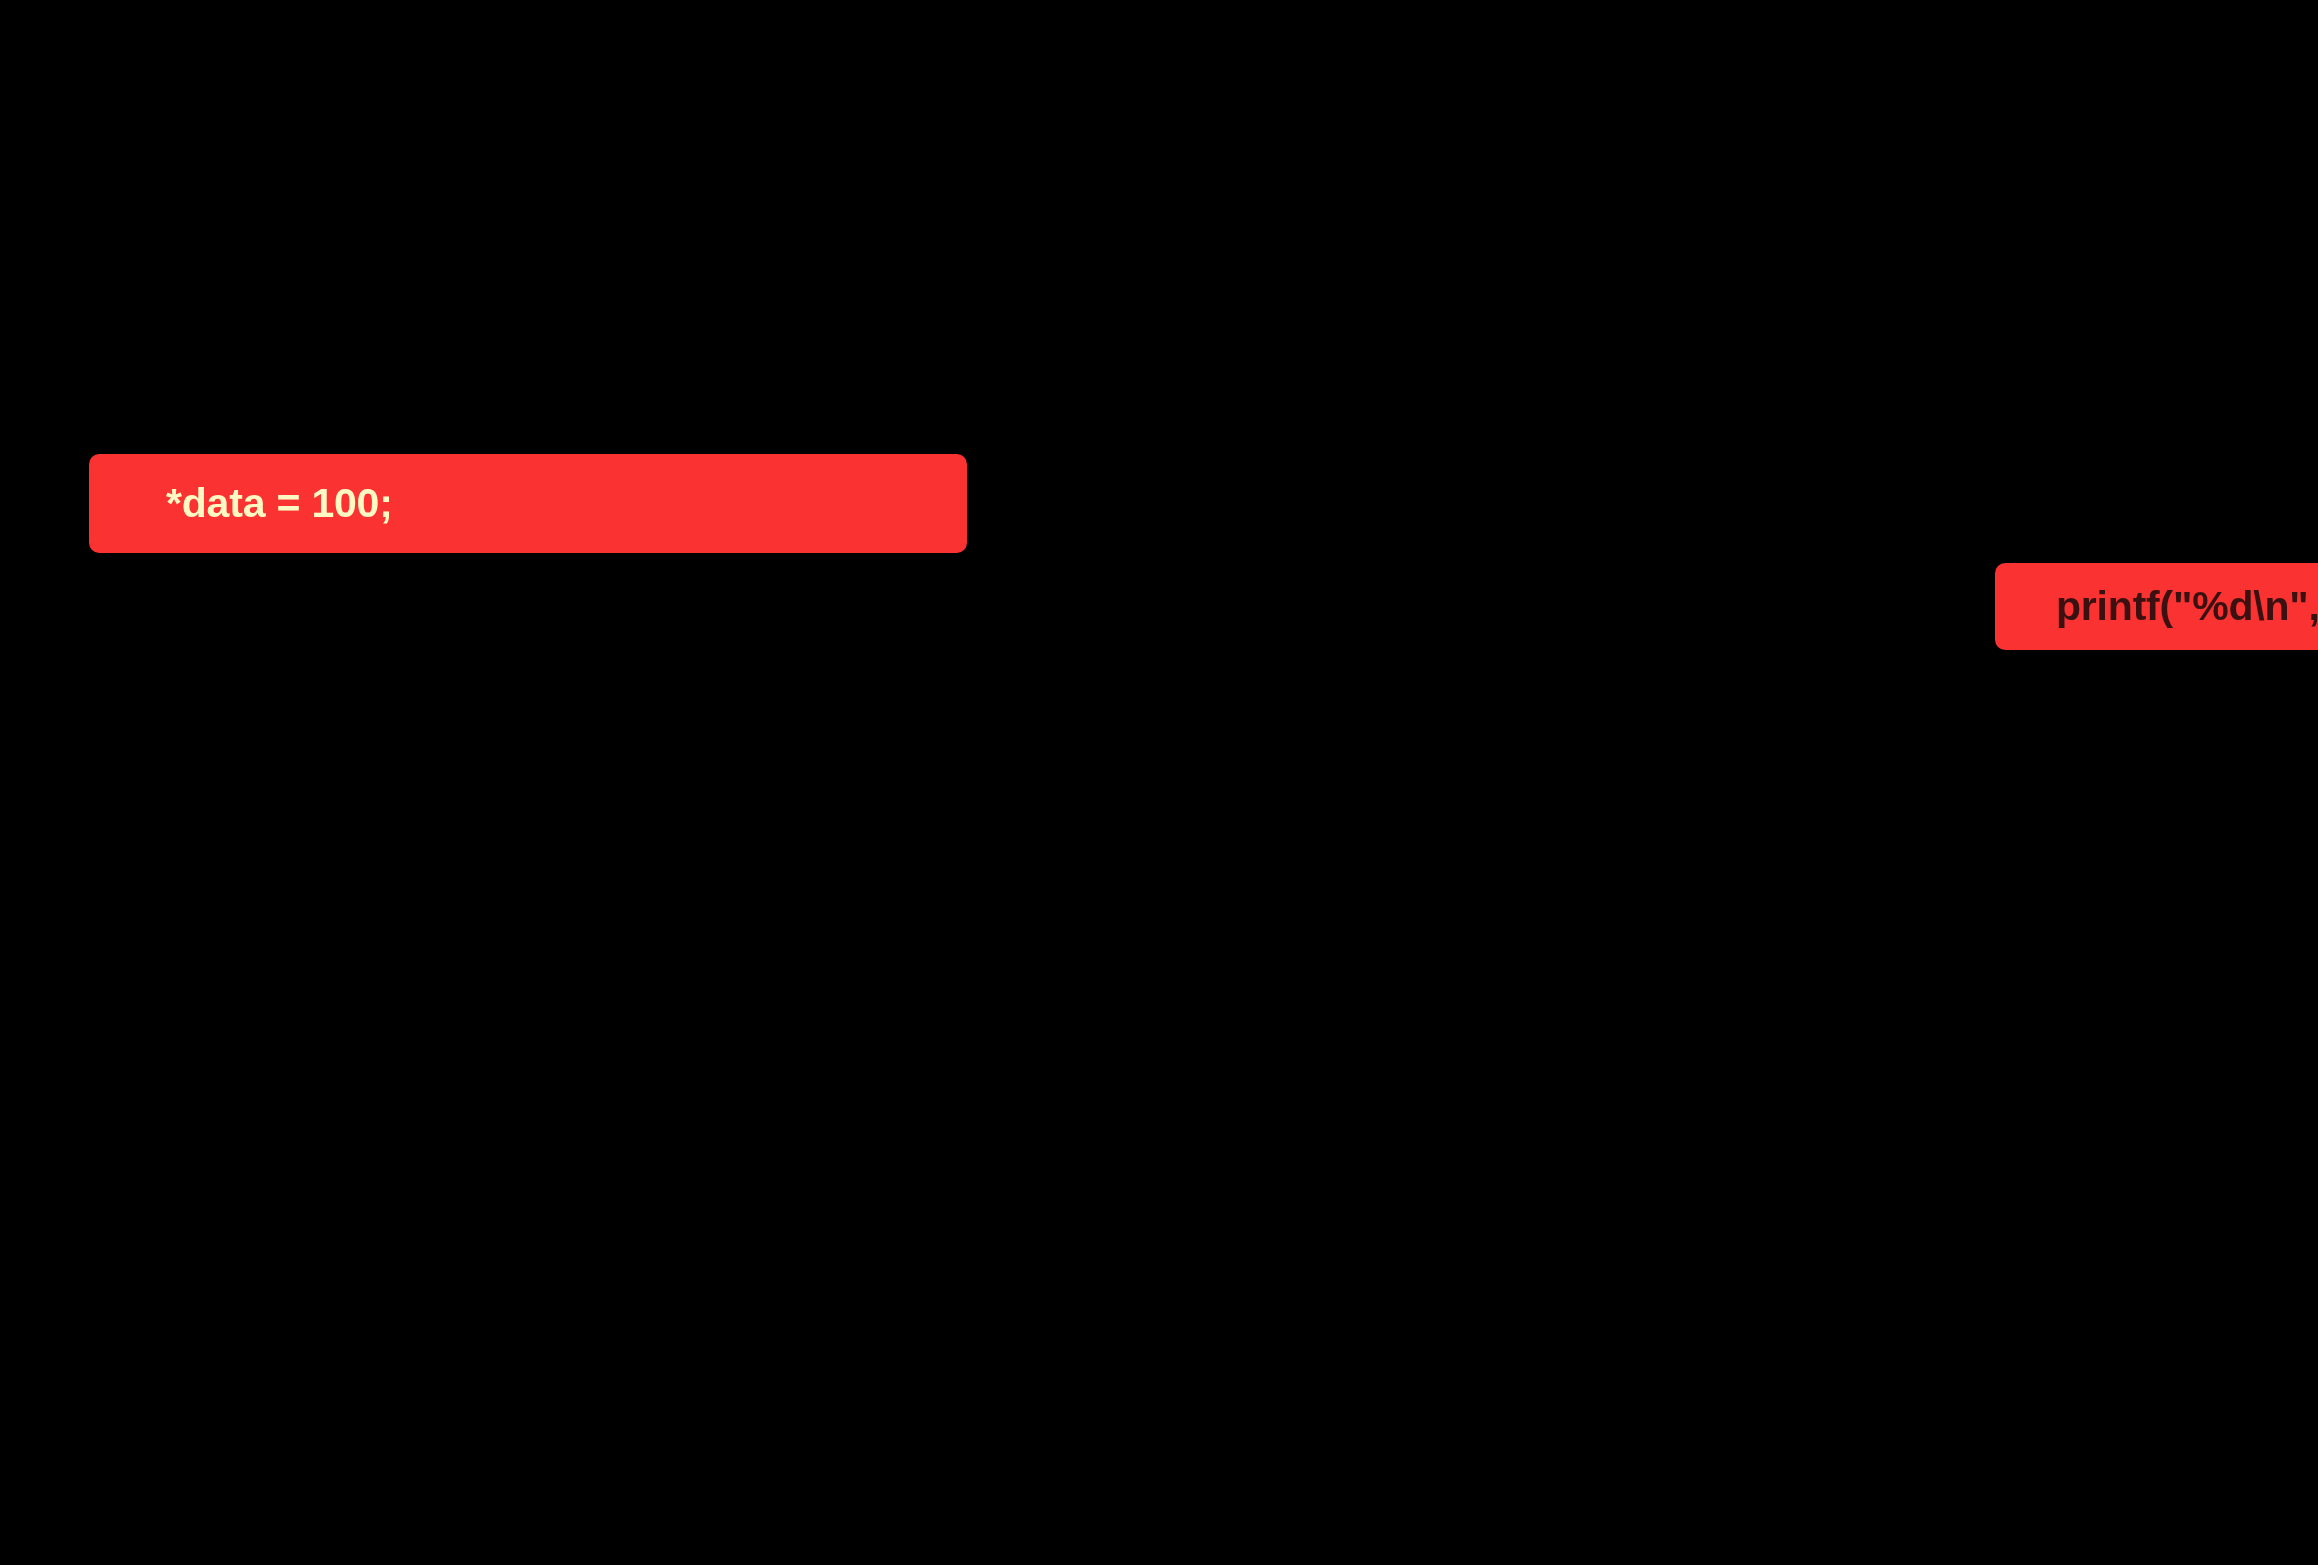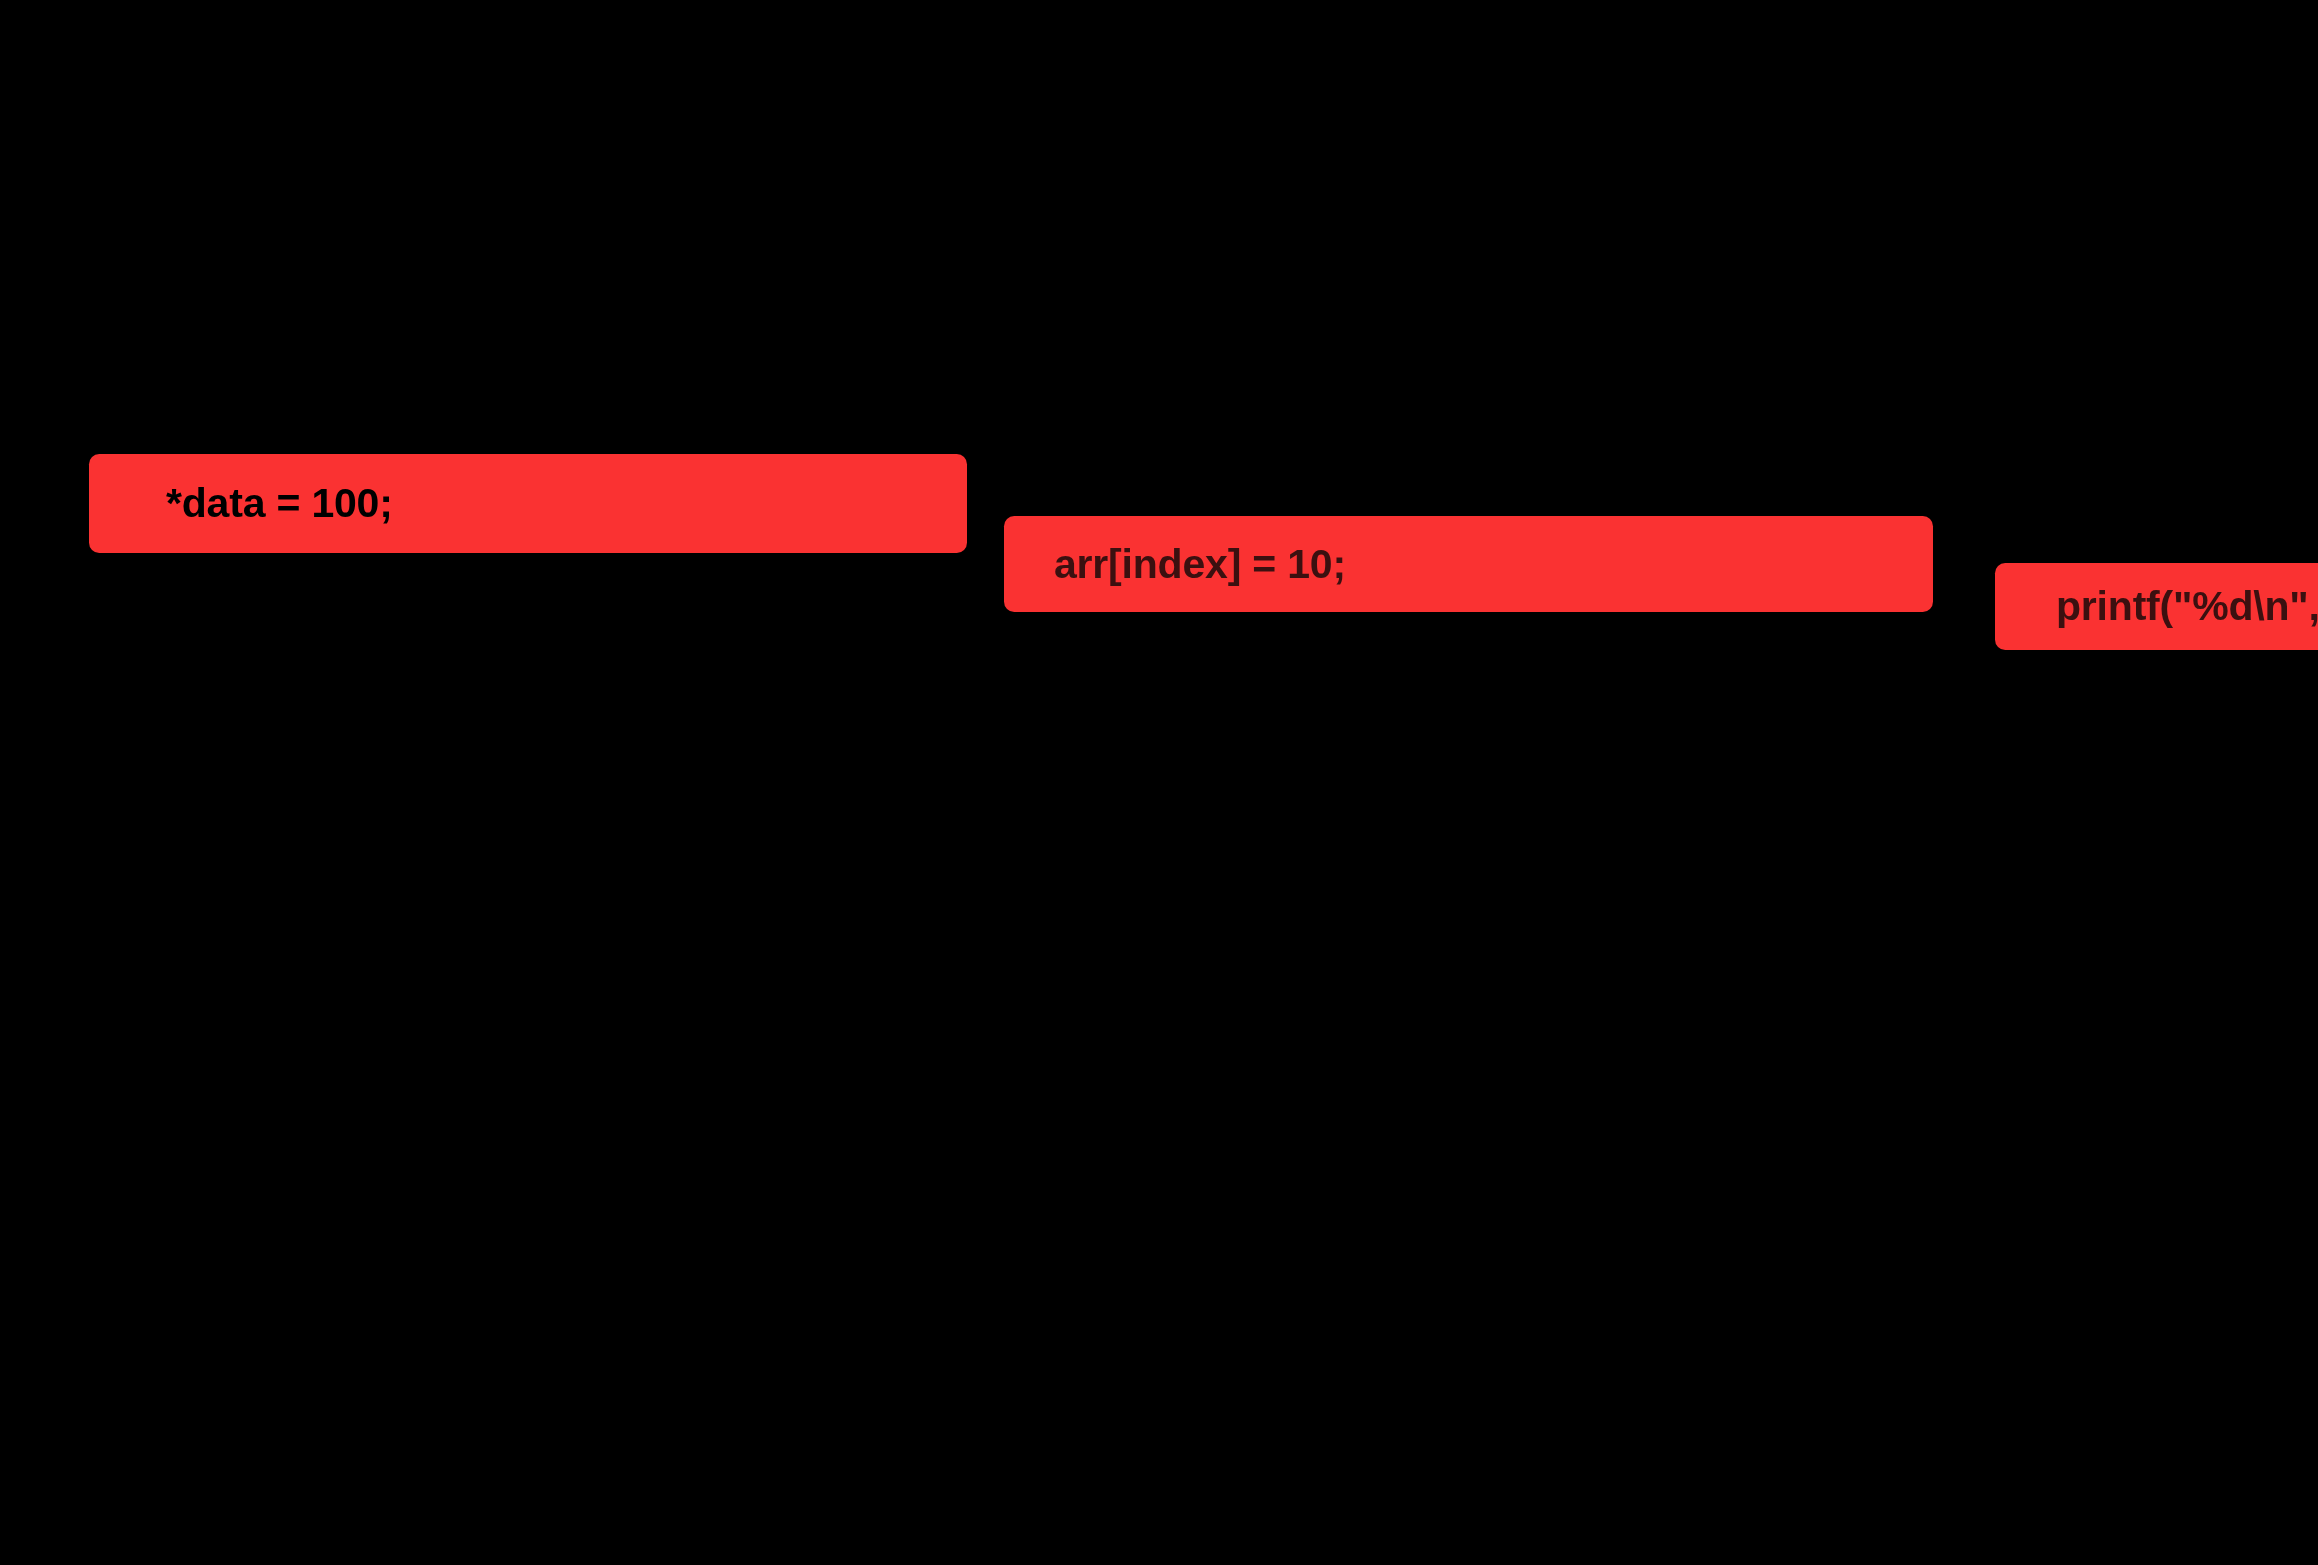--- a/index.html
+++ b/index.html
@@ -40,25 +40,22 @@
   #label-0 { left: 89px;  top: 454px;  width: 878px; height: 99px; padding-left: 77px; }
   #label-1 { left: 1004px; top: 516px; width: 929px; height: 96px; padding-left: 50px; }
   #label-2 { left: 1995px; top: 563px; width: 684px; height: 87px; padding-left: 61px; }
 </style>
 </head>
 <body style="background: rgb(0, 0, 0);">
 
 <div id="canvas" style="width: 2782px; height: 1565px; background: rgb(0, 0, 0);">
 
   <div class="code-label" id="label-0" style="left: 89px; top: 454px; width: 878px; height: 99px; background: rgb(250, 50, 50); border-radius: 10.2px;">
-    <span class="code-text" style="color: #000000;">*data = 100;</span>
+    <span class="code-text" style="color: #fef9c3;">*data = 100;</span>
   </div>
 
-  <div class="code-label" id="label-1" style="left: 1004px; top: 516px; width: 929px; height: 96px; background: rgb(250, 50, 50); border-radius: 10.2px;">
-    <span class="code-text" style="color: rgb(59, 16, 16);">arr[index] = 10;</span>
-  </div>
 
   <div class="code-label" id="label-2" style="left: 1995px; top: 563px; width: 684px; height: 87px; background: rgb(250, 50, 50); border-radius: 10.2px;">
     <span class="code-text" style="color: rgb(59, 16, 16);">printf("%d\n", *ptr);</span>
   </div>
 
 </div>
 
 
 </body></html>

